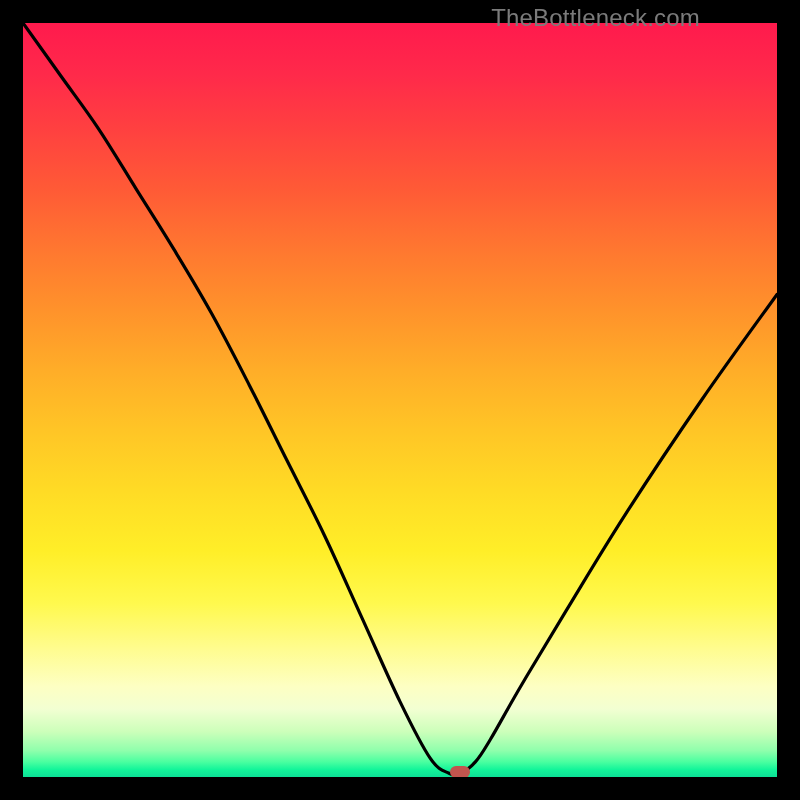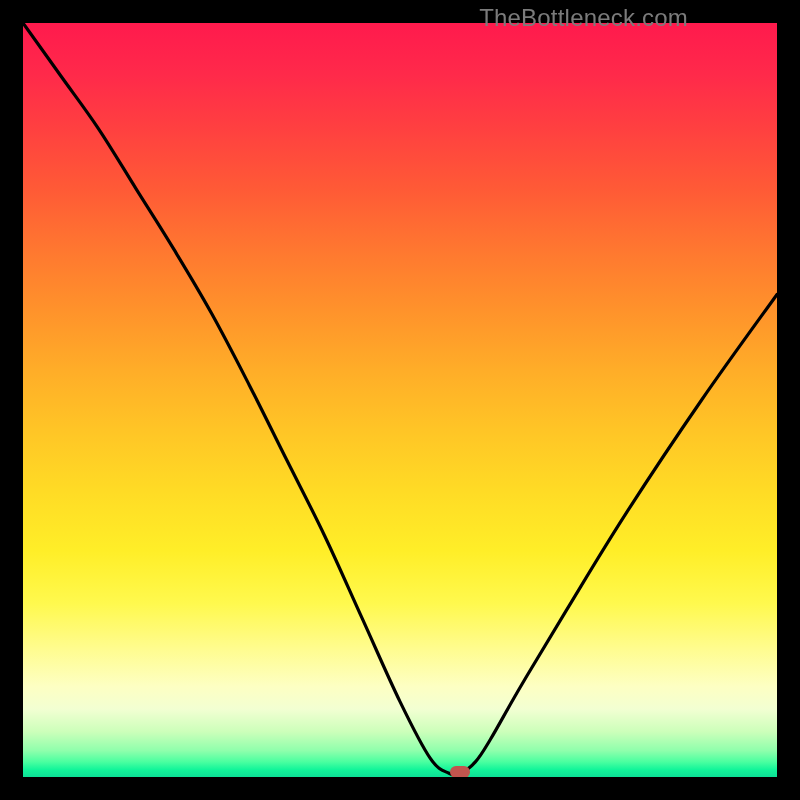--- a/index.html
+++ b/index.html
@@ -11,20 +11,21 @@
     overflow: hidden;
     font-family: Arial, Helvetica, sans-serif;
   }
   .frame {
     position: absolute;
     left: 0;
     top: 0;
     width: 698px;
     height: 800px;
     background: #000;
+    padding-left: 12px;
   }
   .plot-area {
     position: absolute;
     left: 23px;
     top: 23px;
     width: 754px;
     height: 754px;
     overflow: hidden;
   }
   .gradient {

